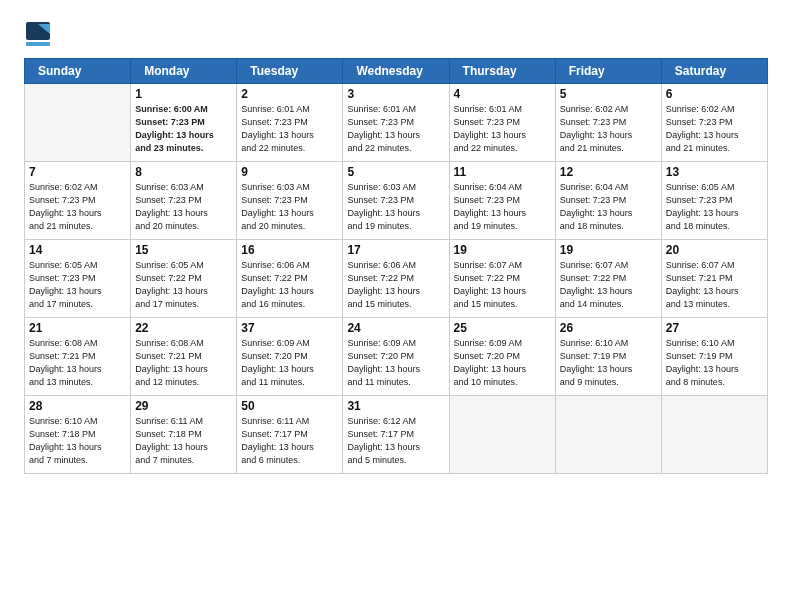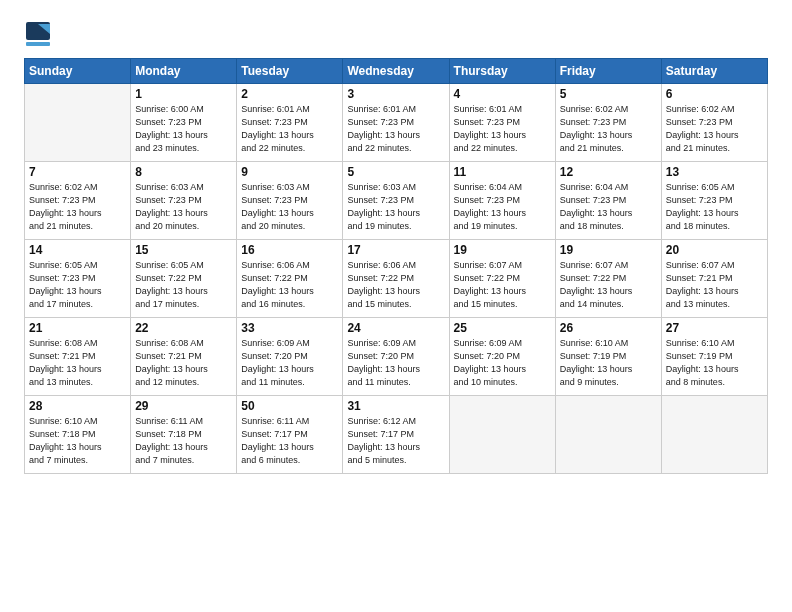--- a/index.html
+++ b/index.html
@@ -48,21 +48,21 @@
     .calendar {
       width: 100%;
       border-collapse: collapse;
       table-layout: fixed;
     }
     .calendar thead tr th {
       background: #2a6db5;
       color: #fff;
       font-size: 12px;
       font-weight: bold;
-      padding: 5px 4px;
+      padding: 5px 13px;
       text-align: left;
       border: 1px solid #1a5a9a;
     }
     .calendar tbody tr td {
       border: 1px solid #ccc;
       vertical-align: top;
       padding: 3px 4px;
       font-size: 9.5px;
       color: #222;
       height: 78px;
@@ -117,21 +117,21 @@
           <th>Thursday</th>
           <th>Friday</th>
           <th>Saturday</th>
         </tr>
     </thead>
     <tbody id="calendar-body">
     <tr>
           <td class="empty"></td>
           <td>
             <span class="day-number">1</span>
-            <div class="day-info" style="white-space: pre-line;">Sunrise: 6:00 AM
+            <div class="day-info" style="white-space: pre-line; font-weight: bold;">Sunrise: 6:00 AM
 Sunset: 7:23 PM
 Daylight: 13 hours
 and 23 minutes.</div>
           </td>
           <td>
             <span class="day-number">2</span>
             <div class="day-info" style="white-space: pre-line;">Sunrise: 6:01 AM
 Sunset: 7:23 PM
 Daylight: 13 hours
 and 22 minutes.</div>
@@ -276,21 +276,21 @@
 and 13 minutes.</div>
           </td>
           <td>
             <span class="day-number">22</span>
             <div class="day-info" style="white-space: pre-line;">Sunrise: 6:08 AM
 Sunset: 7:21 PM
 Daylight: 13 hours
 and 12 minutes.</div>
           </td>
           <td>
-            <span class="day-number">33</span>
+            <span class="day-number">37</span>
             <div class="day-info" style="white-space: pre-line;">Sunrise: 6:09 AM
 Sunset: 7:20 PM
 Daylight: 13 hours
 and 11 minutes.</div>
           </td>
           <td>
             <span class="day-number">24</span>
             <div class="day-info" style="white-space: pre-line;">Sunrise: 6:09 AM
 Sunset: 7:20 PM
 Daylight: 13 hours

